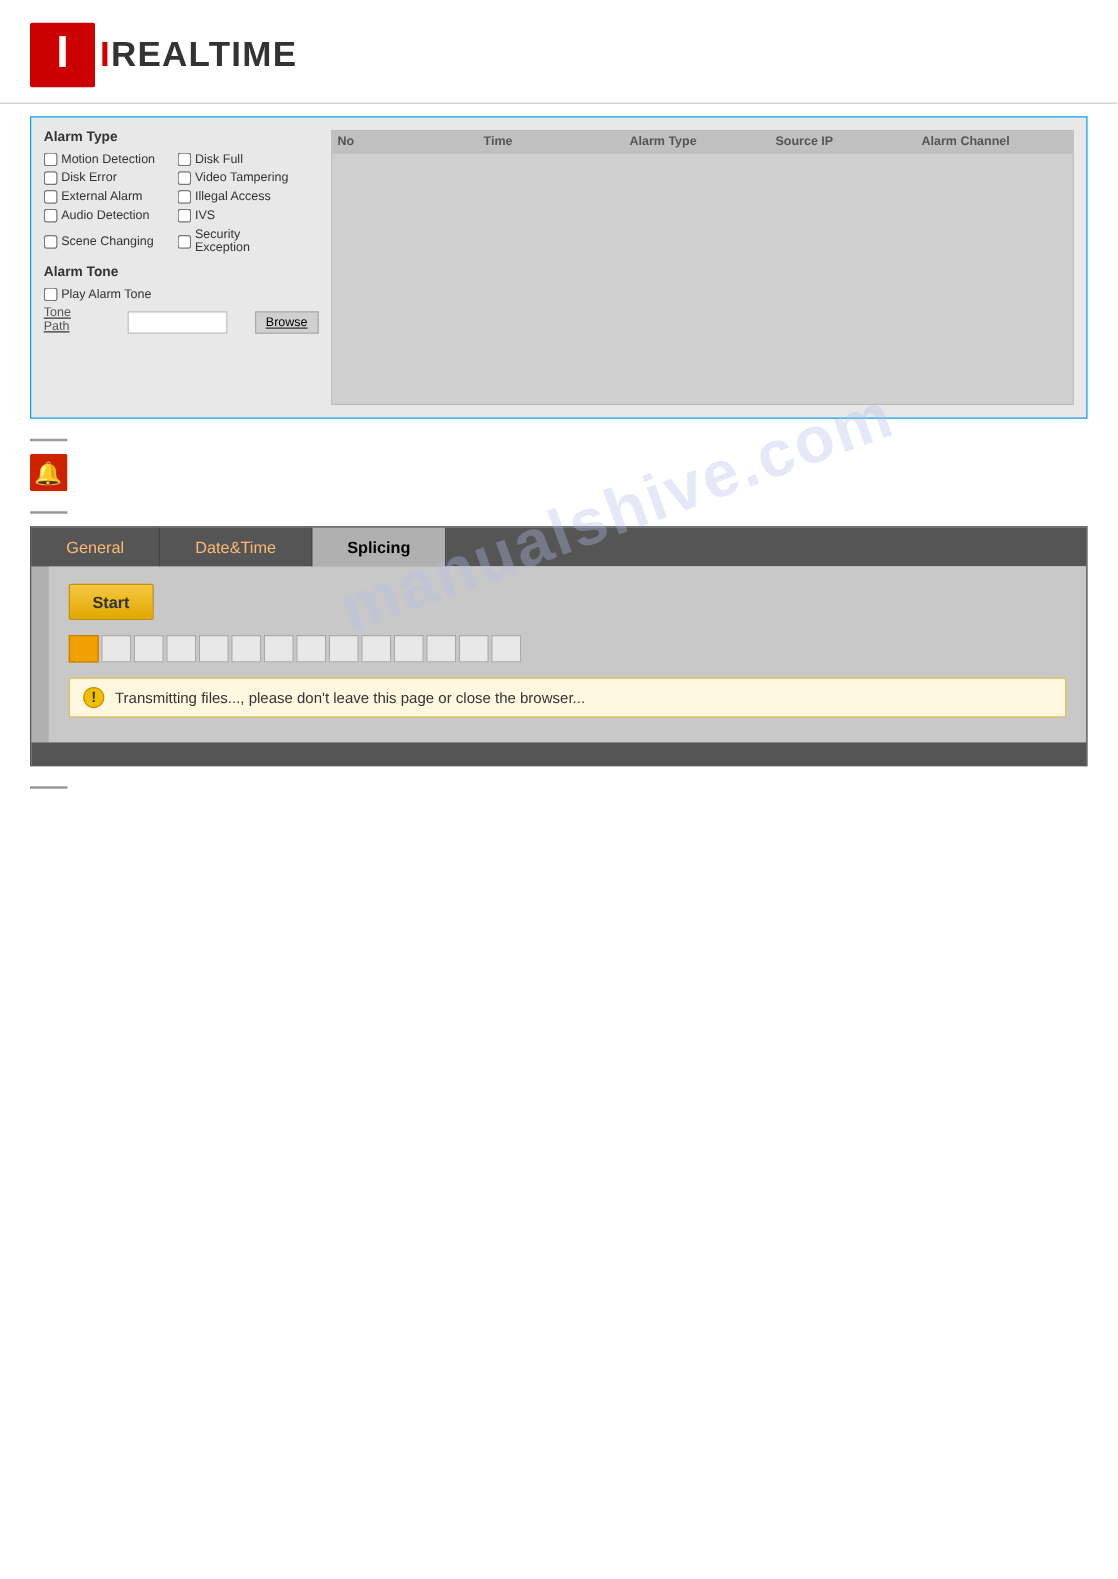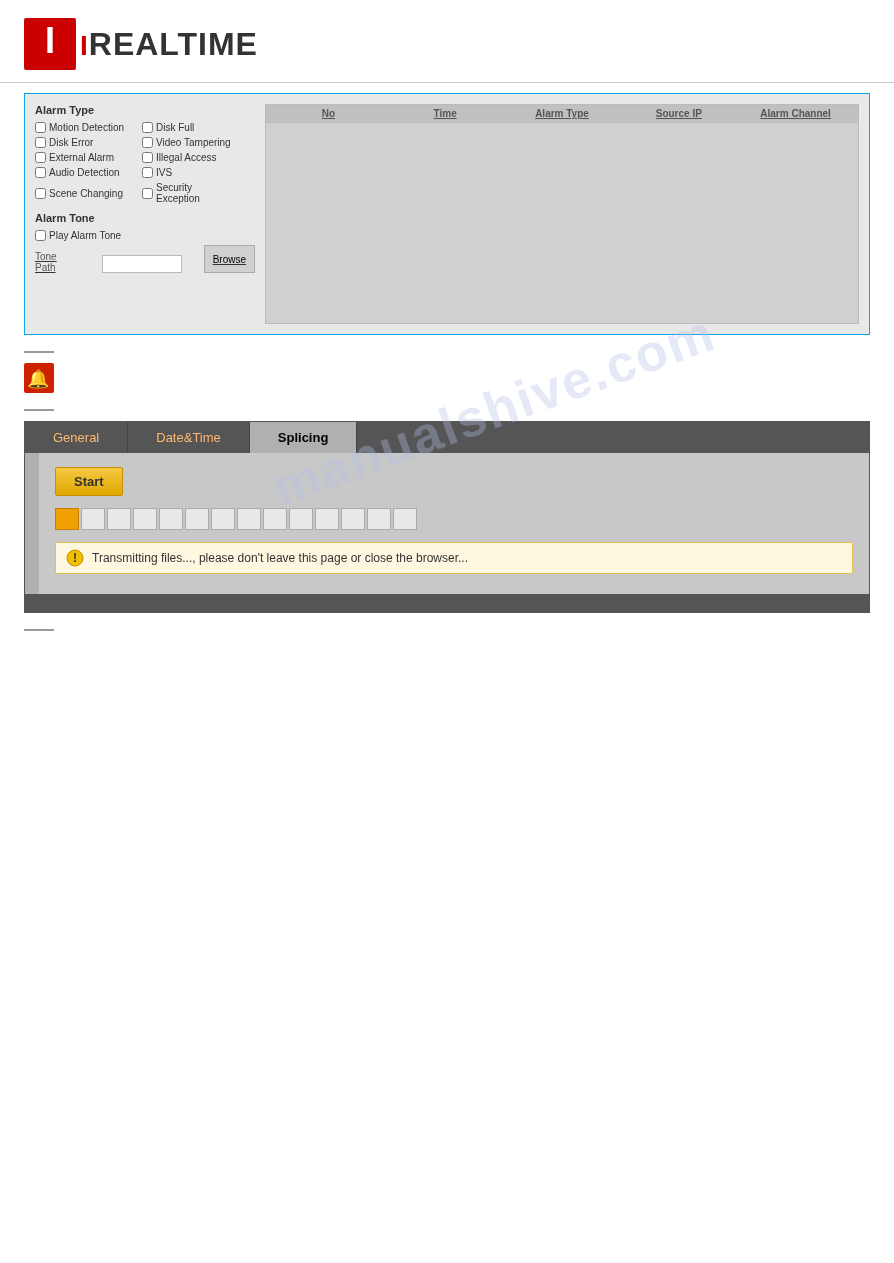--- a/index.html
+++ b/index.html
@@ -73,22 +73,20 @@
       display: flex;
       background: #c0c0c0;
       border-bottom: 1px solid #bbb;
       padding: 3px 4px;
       font-size: 10px;
       font-weight: bold;
       color: #555;
     }
     .alarm-table-header span {
       flex: 1;
-      text-align: center;
-      text-decoration: underline;
     }
     .alarm-table-body {
       height: 200px;
       background: #d0d0d0;
     }
 
     .checkbox-group {
       display: flex;
       flex-direction: column;
       gap: 4px;
@@ -137,21 +135,21 @@
       background: #fff;
       border: 1px solid #bbb;
       font-size: 10px;
     }
     .browse-button {
       padding: 1px 8px;
       font-size: 10px;
       background: #d0d0d0;
       border: 1px solid #aaa;
       cursor: pointer;
-      height: 28px;
+      height: 18px;
     }
 
     
     .short-line {
       width: 30px;
       height: 2px;
       background: #999;
       margin: 16px 24px 6px 24px;
     }
 
@@ -268,21 +266,21 @@
 </head>
 <body>
 
 <div class="header">
   <div class="logo-container">
 
     <svg class="logo-icon" viewBox="0 0 52 52">
       <rect x="0" y="0" width="52" height="52" fill="#cc0000" rx="2"></rect>
       <text x="50%" y="68%" text-anchor="middle" font-size="36" font-weight="bold" fill="white" font-family="Arial">I</text>
     </svg>
-    <span class="logo-text"><span style="color:#cc0000;font-size:28px;font-weight:bold;">I</span><span style="font-size:32px;font-weight:bold;color:#333;">REALTIME</span></span>
+    <span class="logo-text"><span style="color:#cc0000;font-size:28px;font-weight:bold;">I</span><span style="font-size:28px;font-weight:bold;color:#333;">REALTIME</span></span>
   </div>
 </div>
 
 <hr class="divider">
 
 <div class="alarm-section">
   <div class="alarm-left">
     <div class="section-title">Alarm Type</div>
 
     <div class="checkbox-group">

